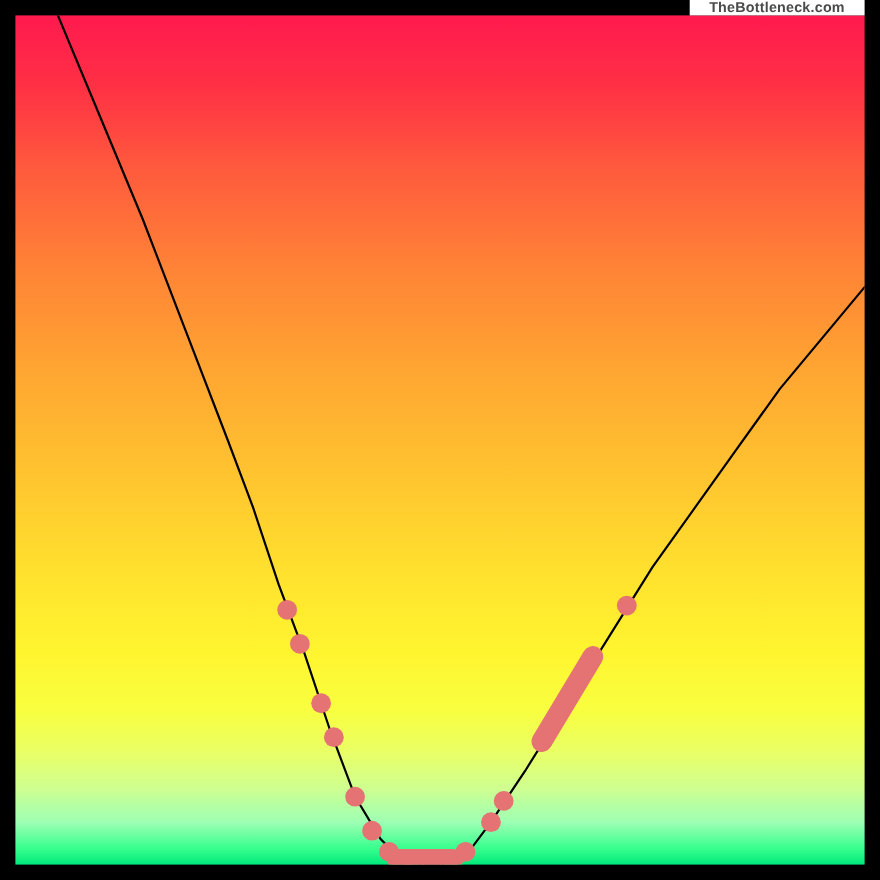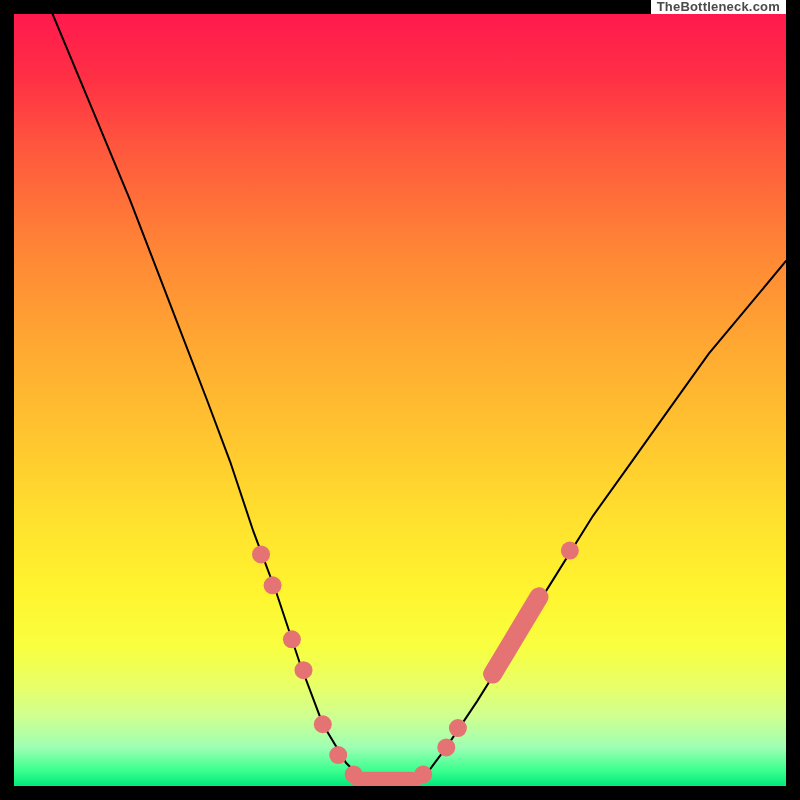--- a/index.html
+++ b/index.html
@@ -39,21 +39,21 @@
     top: 0px;
     right: 14px;
     height: 14px;
     line-height: 14px;
     color: #4a4a4a;
     font-size: 13px;
     font-weight: 600;
     letter-spacing: 0.2px;
     font-family: Arial, Helvetica, sans-serif;
     background: #fff;
-    padding: 0 6px;
+    padding: 0 18px;
   }
   svg.plot {
     position: absolute;
     left: 14px;
     top: 14px;
     width: 772px;
     height: 772px;
   }
 </style>
 </head>

